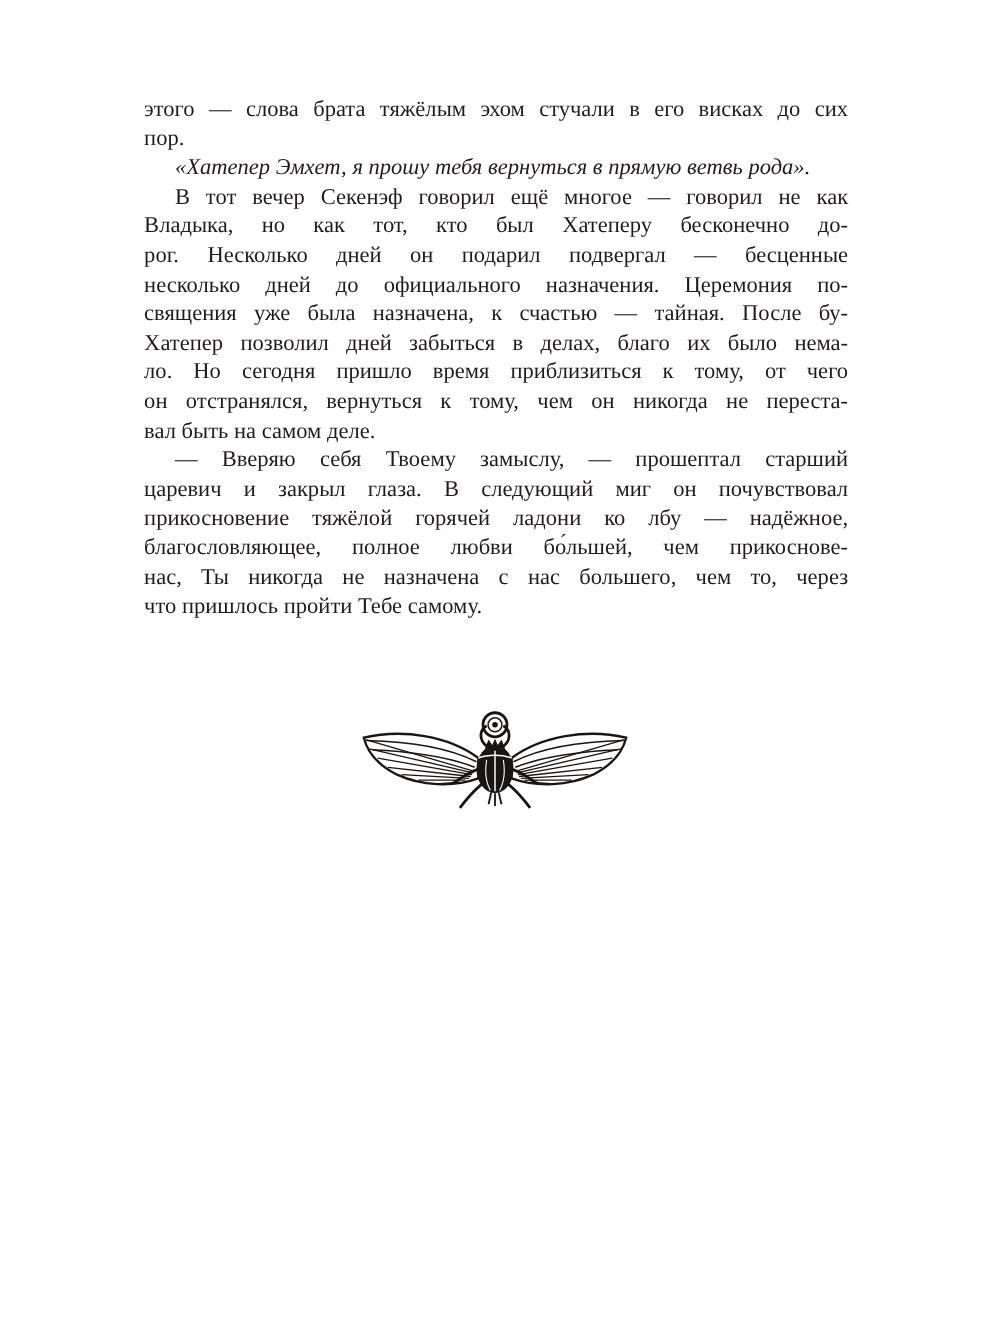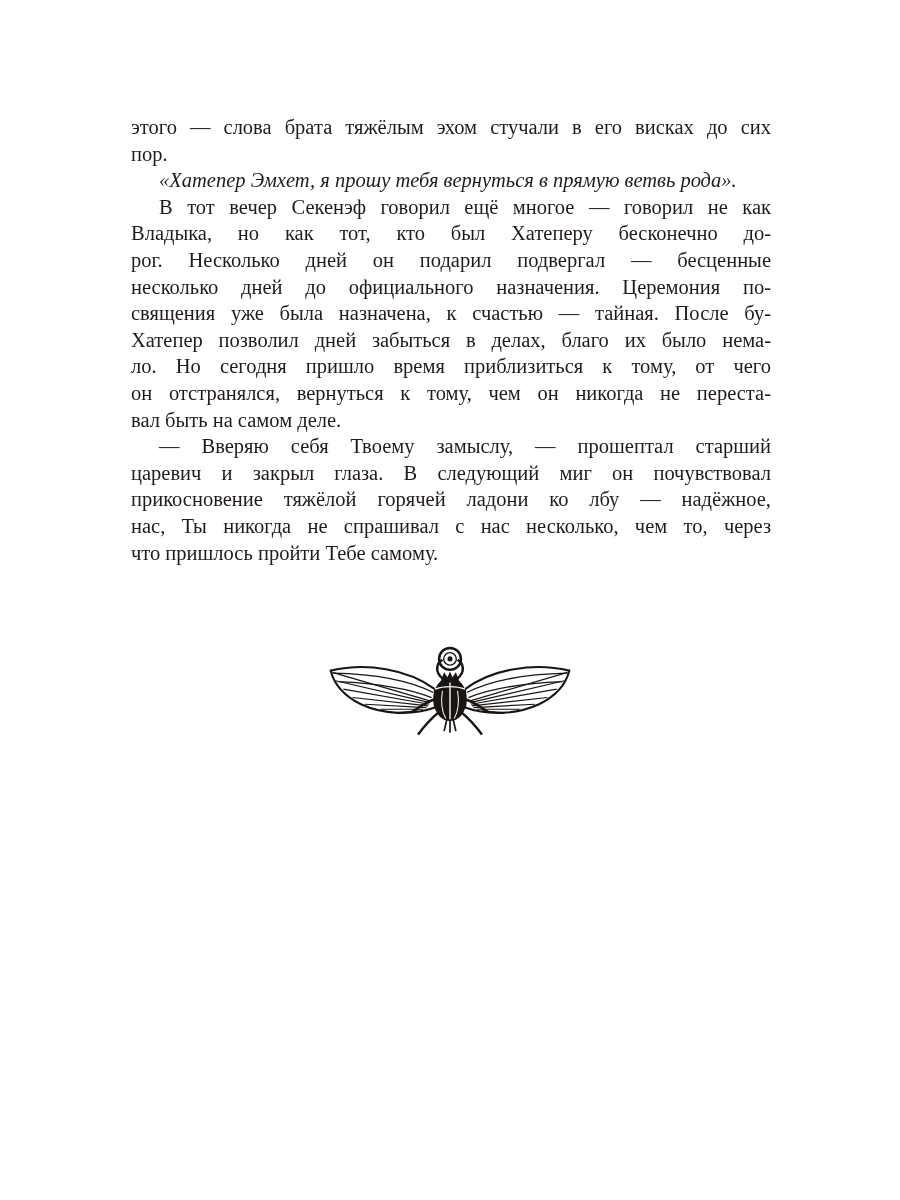--- a/index.html
+++ b/index.html
@@ -12,21 +12,20 @@
     color: #201b1a;
     overflow: hidden;
   }
   .text-block {
     position: absolute;
     left: 131px;
     top: 86px;
     width: 640px;
     font-size: 20.5px;
     line-height: 26.6px;
-    margin-top: 28px;
   }
   .line {
     text-align: justify;
     text-align-last: justify;
     white-space: normal;
   }
   .line.last {
     text-align-last: left;
   }
   .line.indent {
@@ -60,21 +59,22 @@
       <div class="line">рог. Несколько дней он подарил подвергал — бесценные</div>
       <div class="line">несколько дней до официального назначения. Церемония по-</div>
       <div class="line">священия уже была назначена, к счастью — тайная. После бу-</div>
       <div class="line">Хатепер позволил дней забыться в делах, благо их было нема-</div>
       <div class="line">ло. Но сегодня пришло время приблизиться к тому, от чего</div>
       <div class="line">он отстранялся, вернуться к тому, чем он никогда не переста-</div>
       <div class="line last">вал быть на самом деле.</div>
       <div class="line indent">— Вверяю себя Твоему замыслу, — прошептал старший</div>
       <div class="line">царевич и закрыл глаза. В следующий миг он почувствовал</div>
       <div class="line">прикосновение тяжёлой горячей ладони ко лбу — надёжное,</div>
-      <div class="line">нас, Ты никогда не спрашивал с нас несколько, чем то, через</div>
+      <div class="line">благословляющее, полное любви бо́льшей, чем прикоснове-</div>
+      <div class="line">нас, Ты никогда не назначена с нас большего, чем то, через</div>
       <div class="line last">что пришлось пройти Тебе самому.</div>
     </div>
 
   <div class="ornament-wrap">
     <svg width="252" height="110" viewBox="0 0 300 130" aria-hidden="true">
 
       <g id="wing">
         <path class="ink" stroke-width="2.5" d="M168,58 C200,34 250,26 292,36 C288,52 276,66 256,76 C230,88 196,90 168,80 Z" fill="#ffffff"></path>
         <path class="ink" stroke-width="1.6" d="M170,62 C202,46 242,40 289,39"></path>
         <path class="ink" stroke-width="1.6" d="M172,68 C202,56 240,51 283,49"></path>

